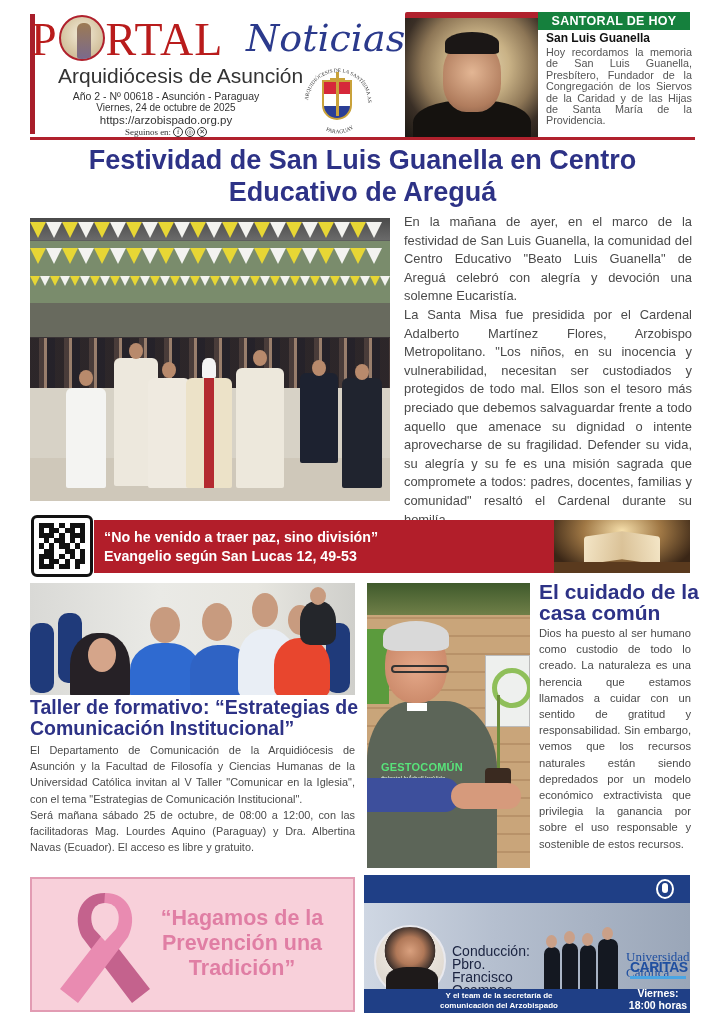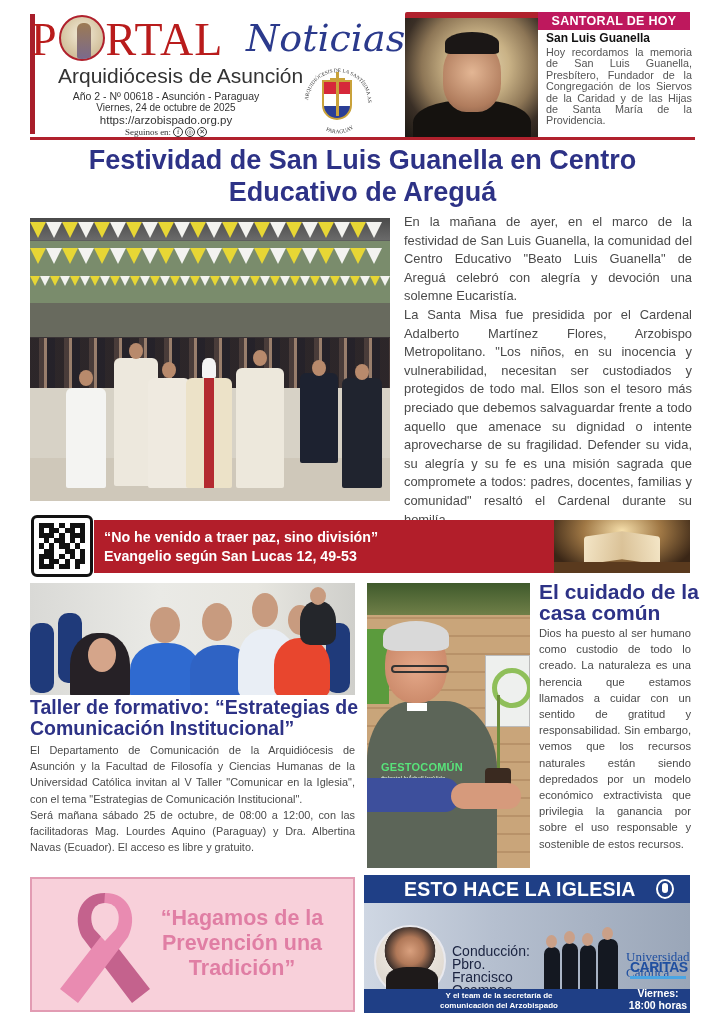--- a/index.html
+++ b/index.html
@@ -29,21 +29,21 @@
 
   .header-rule { left: 30px; top: 137px; width: 665px; height: 3px; background: #b0212d; }
 
   
   .santoral-frame { left: 405px; top: 12px; width: 285px; height: 126px; }
   .santoral-top { position: absolute; left: 0; top: 0; width: 285px; height: 6px; background: #b0212d; border-radius: 2px 2px 0 0; }
   .santoral-photo { position: absolute; left: 0; top: 6px; width: 133px; height: 120px; background: radial-gradient(circle at 55% 40%, #e8d9b6 0%, #c9b286 30%, #8d7656 55%, #3a2f26 75%, #1a1713 100%); overflow: hidden; }
   .santoral-photo .face { position: absolute; left: 38px; top: 22px; width: 58px; height: 72px; border-radius: 45% 45% 40% 40%; background: radial-gradient(circle at 50% 45%, #e3b694, #b07c5d 70%, #805a44); }
   .santoral-photo .cap { position: absolute; left: 40px; top: 14px; width: 54px; height: 22px; border-radius: 50% 50% 10% 10%; background: #1b1716; }
   .santoral-photo .coat { position: absolute; left: 8px; top: 82px; width: 118px; height: 50px; border-radius: 45% 45% 0 0; background: #15120f; }
-  .santoral-label { position: absolute; left: 133px; top: 0; width: 152px; height: 18px; background: #be185d; color: #fff; font-weight: bold; font-size: 12.5px; text-align: center; line-height: 18px; letter-spacing: 0.3px; }
+  .santoral-label { position: absolute; left: 133px; top: 0; width: 152px; height: 18px; background: #15803d; color: #fff; font-weight: bold; font-size: 12.5px; text-align: center; line-height: 18px; letter-spacing: 0.3px; }
   .santoral-name { position: absolute; left: 141px; top: 19px; font-weight: bold; font-size: 12px; color: #111; }
   .santoral-text { position: absolute; left: 141px; top: 35px; width: 146px; font-size: 10.8px; line-height: 11.4px; color: #555; text-align: justify; }
 
   
   .main-title { left: 30px; top: 144px; width: 665px; text-align: center; font-weight: bold; font-size: 27px; line-height: 32px; color: #2d3286; }
 
   .photo-main { left: 30px; top: 218px; width: 360px; height: 283px; overflow: hidden; background: linear-gradient(#5d5d5d 0 8%, #7a8c6c 8% 30%, #686a5e 30% 42%, #3a3436 42% 60%, #d7d2c6 60% 100%); }
   .photo-main .roof { position: absolute; left: 0; top: 0; width: 360px; height: 22px; background: linear-gradient(#4a4a4a, #6a6a6a); }
   .pennants { position: absolute; left: 0; width: 360px; display: flex; }
   .pennants span { width: 0; height: 0; border-left: 8px solid transparent; border-right: 8px solid transparent; border-top: 16px solid #e7d635; }
@@ -424,21 +424,20 @@
   <svg class="ribbon" viewBox="0 0 110 122">
     <path d="M55,8 C30,8 22,32 32,52 L82,118 L100,104 L58,50" fill="#c4628d"></path>
     <path d="M55,8 C80,8 88,32 78,52 L28,118 L10,104 L52,50" fill="#e98bb1"></path>
     <path d="M55,18 C42,18 38,32 44,44 L55,56 L66,44 C72,32 68,18 55,18 Z" fill="#f8d0da"></path>
   </svg>
   <div class="pink-text">“Hagamos de la Prevención una Tradición”</div>
 </div>
 
 <div class="abs iglesia-banner">
   <div class="ig-top"></div>
-  <div class="ig-title">ESTO HACE LA IGLESIA</div>
   <div class="ig-mic"></div>
   <div class="ig-host-photo"></div>
   <div class="ig-conduccion" style="width:90px;">Conducción: Pbro. Francisco Ocampos</div>
   <div class="ig-team-people">
     <i style="left:2px;height:66px;"></i>
       <b style="left:4px;top:10px;"></b>
     <i style="left:20px;height:70px;"></i>
       <b style="left:22px;top:6px;"></b>
     <i style="left:38px;height:68px;"></i>
       <b style="left:40px;top:8px;"></b>

